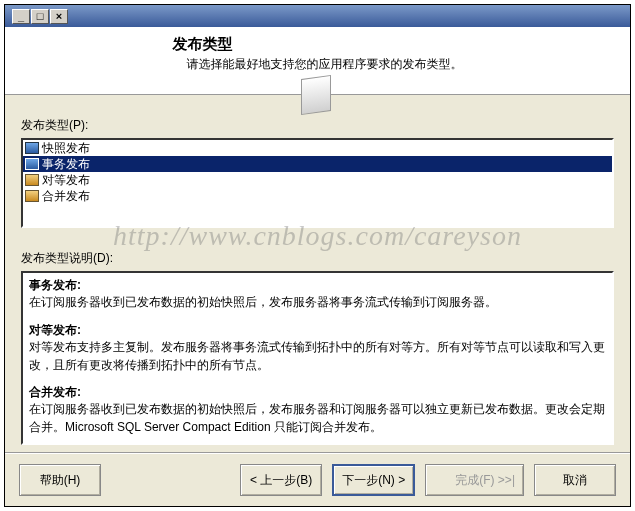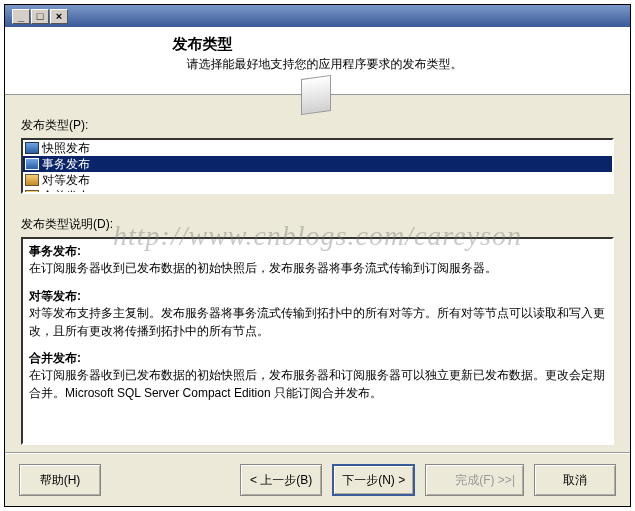--- a/index.html
+++ b/index.html
@@ -78,21 +78,21 @@
     display: flex;
     flex-direction: column;
     overflow: hidden;
   }
   .label-row { margin-bottom: 4px; }
   .listbox {
     background: #fff;
     border: 2px inset #fff;
     border-top-color: #888;
     border-left-color: #888;
-    height: 56px;
+    height: 90px;
     overflow: hidden;
   }
   .listitem {
     display: flex;
     align-items: center;
     height: 16px;
     padding: 0 2px;
     font-size: 12px;
     cursor: default;
   }

